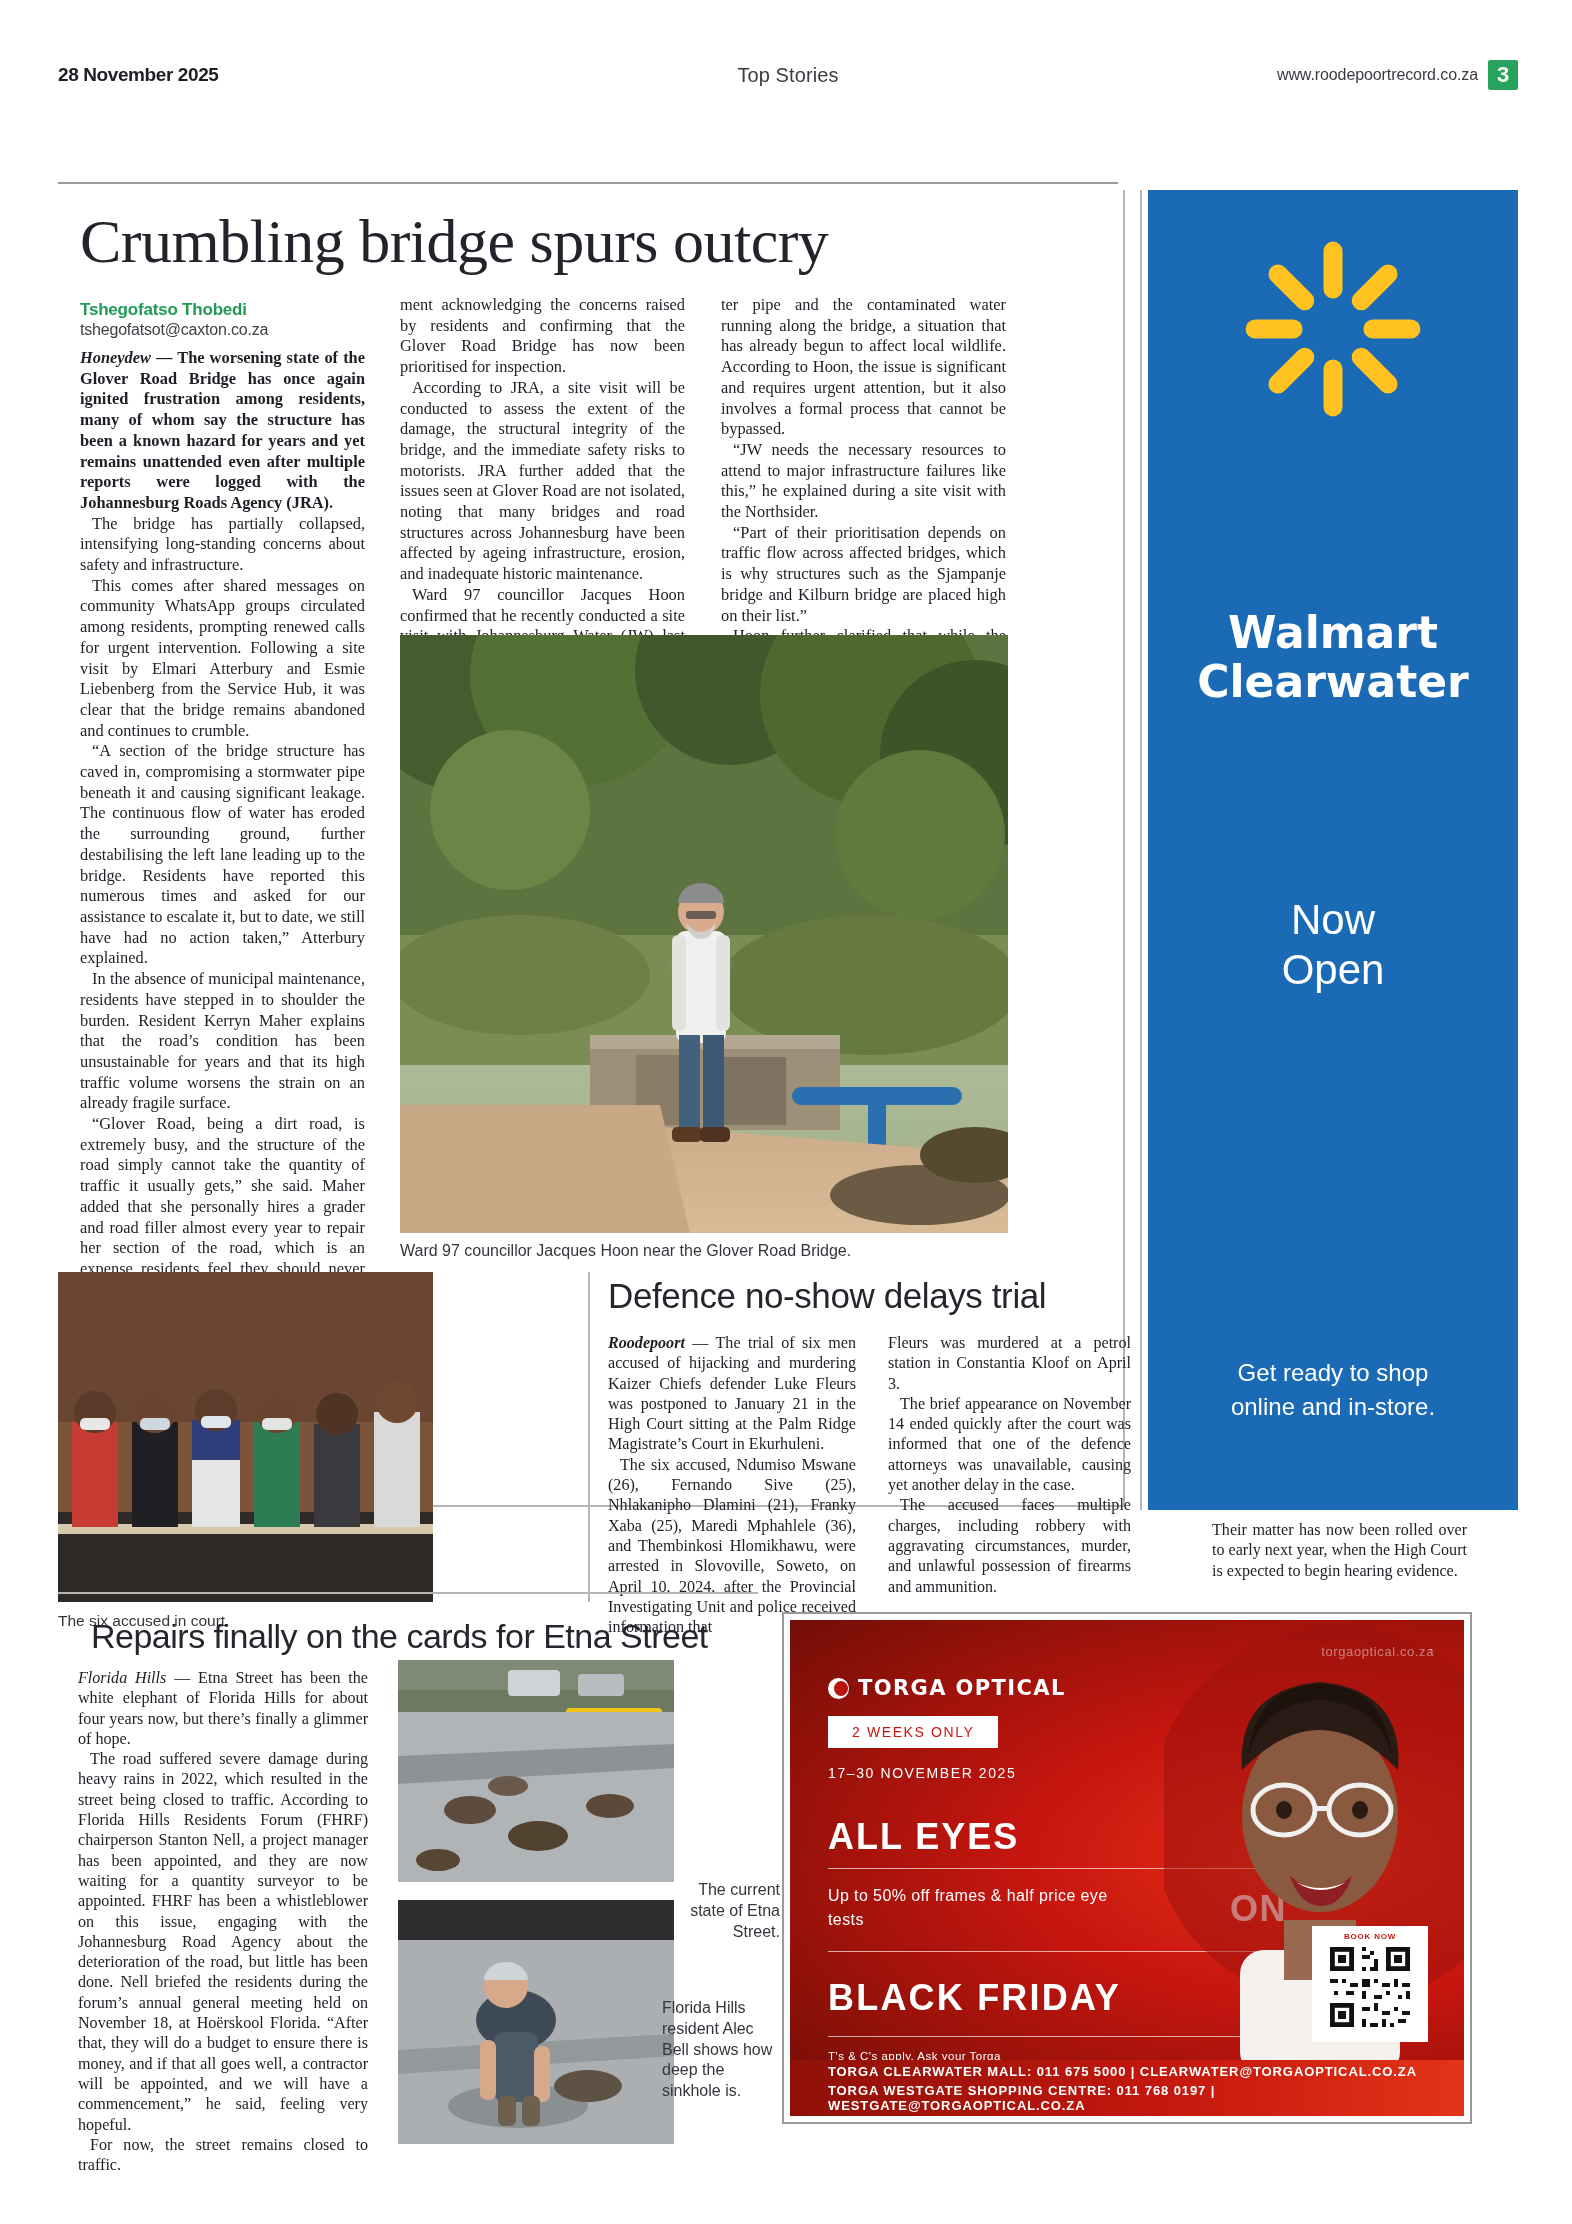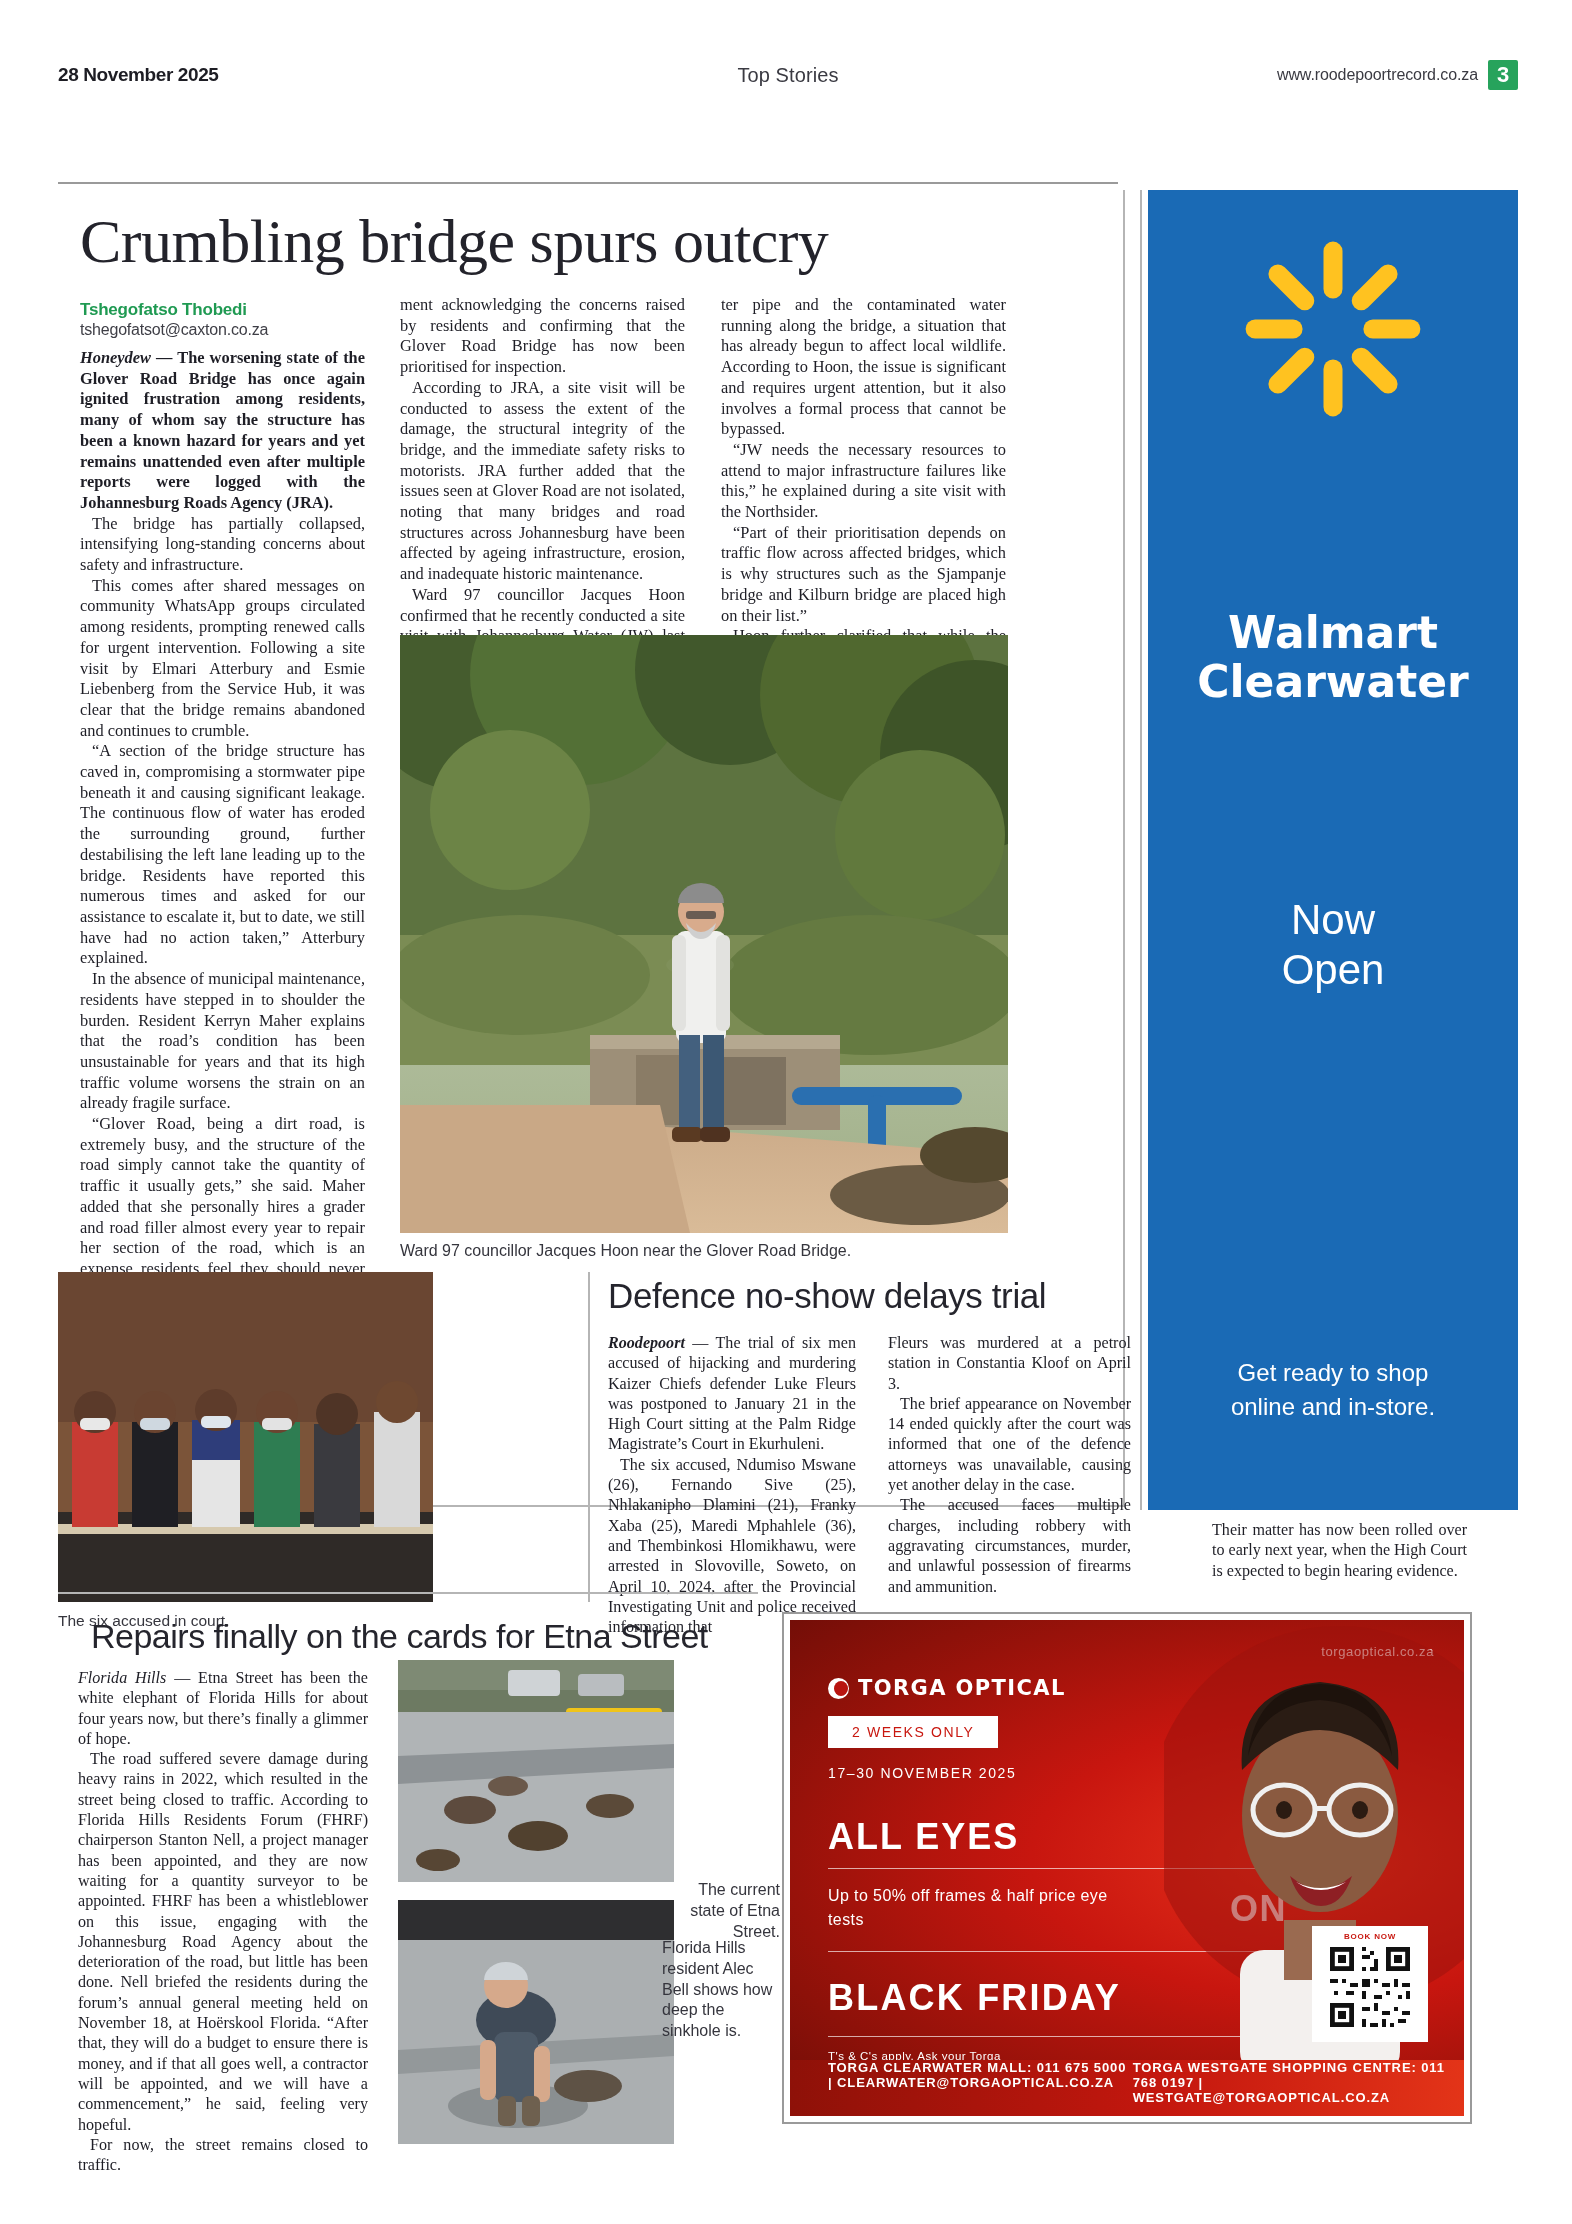--- a/index.html
+++ b/index.html
@@ -125,21 +125,21 @@
 
   
   .etna-headline {
     position:absolute; left:78px; top:1617px; width:700px;
     font-size:34px; color:#25252d; letter-spacing:-0.5px;margin-left:13px;
   }
   #e1 { left:78px; top:1668px; width:290px; font-size:16.1px; }
   .etna-photo1 { position:absolute; left:398px; top:1660px; width:276px; height:222px; background:#8e9499; overflow:hidden; }
   .etna-photo2 { position:absolute; left:398px; top:1900px; width:276px; height:244px; background:#9aa0a4; overflow:hidden; }
   .etna-cap1 { position:absolute; left:662px; top:1880px; width:118px; font-size:16px; color:#35353d; text-align:right; line-height:1.3; }
-  .etna-cap2 { position:absolute; left:662px; top:1938px; width:118px; font-size:16px; color:#35353d; line-height:1.3; }
+  .etna-cap2 { position:absolute; left:662px; top:1998px; width:118px; font-size:16px; color:#35353d; line-height:1.3; }
 
   
   .torga {
     position:absolute; left:782px; top:1612px; width:690px; height:512px;
     border:2px solid #9a9a9a; background:#fff; padding:6px;
   }
   .torga-inner { position:relative; width:100%; height:100%; overflow:hidden;
     background: radial-gradient(ellipse at 78% 48%, #e8321c 0%, #c8160f 38%, #8d1109 78%, #6e0d07 100%); }
   .torga-logo { position:absolute; left:38px; top:56px; display:flex; align-items:center; gap:9px; }
   .torga-logo-mark {
@@ -161,21 +161,21 @@
   .torga-on { position:absolute; left:440px; top:268px; color:#fff; font-size:36px; font-weight:700; letter-spacing:1.5px; }
   .torga-rule2 { position:absolute; left:38px; top:331px; width:485px; height:1px; background:rgba(255,255,255,.65); }
   .torga-h2 { position:absolute; left:38px; top:357px; color:#fff; font-size:36px; font-weight:700; letter-spacing:2.2px; }
   .torga-rule3 { position:absolute; left:38px; top:416px; width:485px; height:1px; background:rgba(255,255,255,.65); }
   .torga-tc { position:absolute; left:38px; top:428px; color:#fff; font-size:11.5px; line-height:1.55; letter-spacing:.5px; }
   .torga-url { position:absolute; right:30px; top:24px; color:#fff; font-size:13px; letter-spacing:.6px; }
   .torga-footbar {
     position:absolute; left:0; right:0; bottom:0; height:56px;
     background: linear-gradient(90deg,#8e1108 0%, #c4170e 55%, #e33418 100%);
     color:#fff; font-size:13px; letter-spacing:.9px; font-weight:700;
-    display:flex; flex-direction:row; justify-content:center; padding-left:38px; gap:4px;
+    display:flex; flex-direction:column; justify-content:center; padding-left:38px; gap:4px;
   }
   .torga-model {
     position:absolute; right:0; top:0; width:300px; height:456px; overflow:hidden;
   }
   .torga-qr {
     position:absolute; right:36px; bottom:74px; width:116px; height:116px;
     background:#fff; padding:6px; display:flex; flex-direction:column; align-items:center;
   }
   .torga-qr .lbl { font-size:8px; font-weight:700; letter-spacing:.8px; color:#c8170f; margin-bottom:2px; }
 </style>

